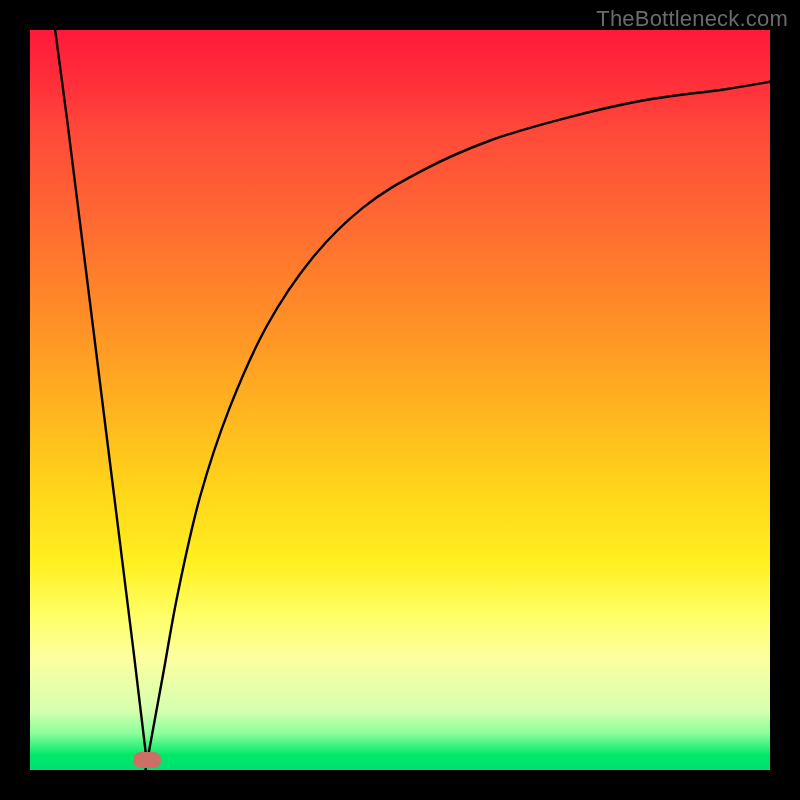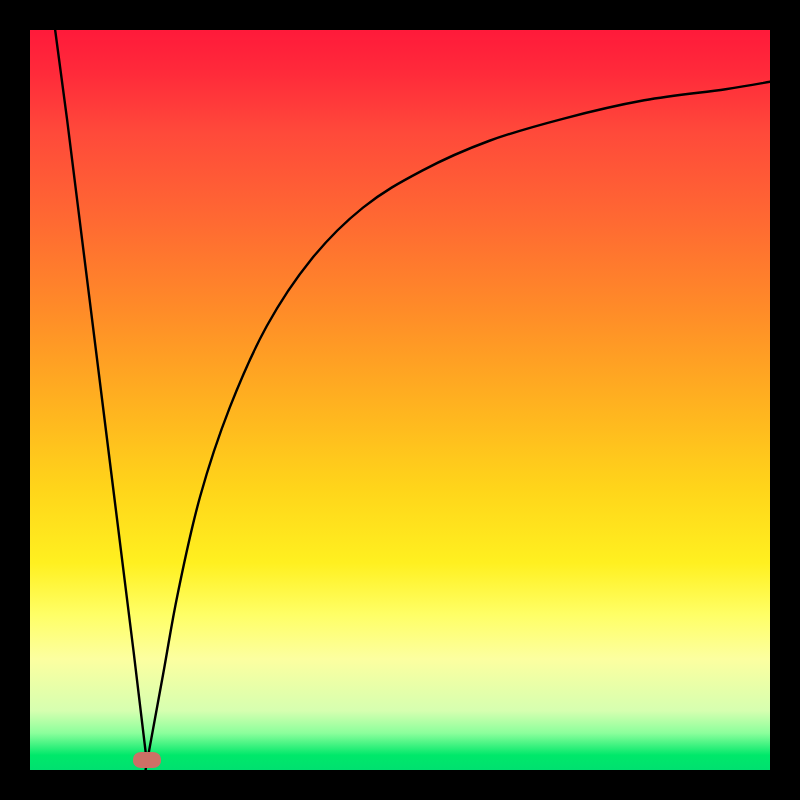--- a/index.html
+++ b/index.html
@@ -85,13 +85,14 @@
   <div class="plot-area">
     <div class="gradient-bg"></div>
 
     <svg class="curve" viewBox="0 0 740 740" preserveAspectRatio="none">
       <path id="curve-path" fill="none" stroke="#000" stroke-width="2.4" stroke-linecap="round" d="M 25.16 0 L 37 88.79999999999995 L 59.2 266.4 L 81.4 444 L 103.60000000000001 621.6 L 116.92 732.6 C 116.92 732.6, 113.98960000000001 748.5840000000001, 116.92 732.6 C 119.8504 716.616, 127.6056 674.4359999999999, 133.2 643.8 C 138.7944 613.164, 141.34 594.3679999999999, 148 562.4 C 154.66 530.432, 160.876 499.5, 170.20000000000002 466.2 C 179.52400000000003 432.9, 187.812 408.03600000000006, 199.8 377.40000000000003 C 211.788 346.764, 222.14800000000002 322.64, 236.8 296 C 251.452 269.36, 263.884 250.71200000000002, 281.2 229.40000000000003 C 298.51599999999996 208.08800000000005, 313.02 193.58400000000003, 333 177.60000000000002 C 352.98 161.616, 369.55600000000004 152.5879999999999, 392.20000000000005 140.5999999999999 C 414.84400000000005 128.6119999999999, 433.492 120.32399999999998, 458.8 111 C 484.108 101.67600000000002, 504.828 96.12599999999996, 532.8 88.79999999999995 C 560.7719999999999 81.47399999999995, 584.896 75.62799999999996, 614.1999999999999 70.29999999999995 C 643.5039999999999 64.97199999999995, 672.9559999999999 62.52999999999993, 695.5999999999999 59.19999999999993 C 718.2439999999999 55.86999999999993, 732.008 53.13199999999995, 740 51.799999999999955"></path>
     </svg>
 
     <div class="minimum-marker" id="min-marker" style="left: 116.92px; top: 729.6px;"></div>
   </div>
 
+  <div class="watermark">TheBottleneck.com</div>
 </div>
 
 </body></html>

